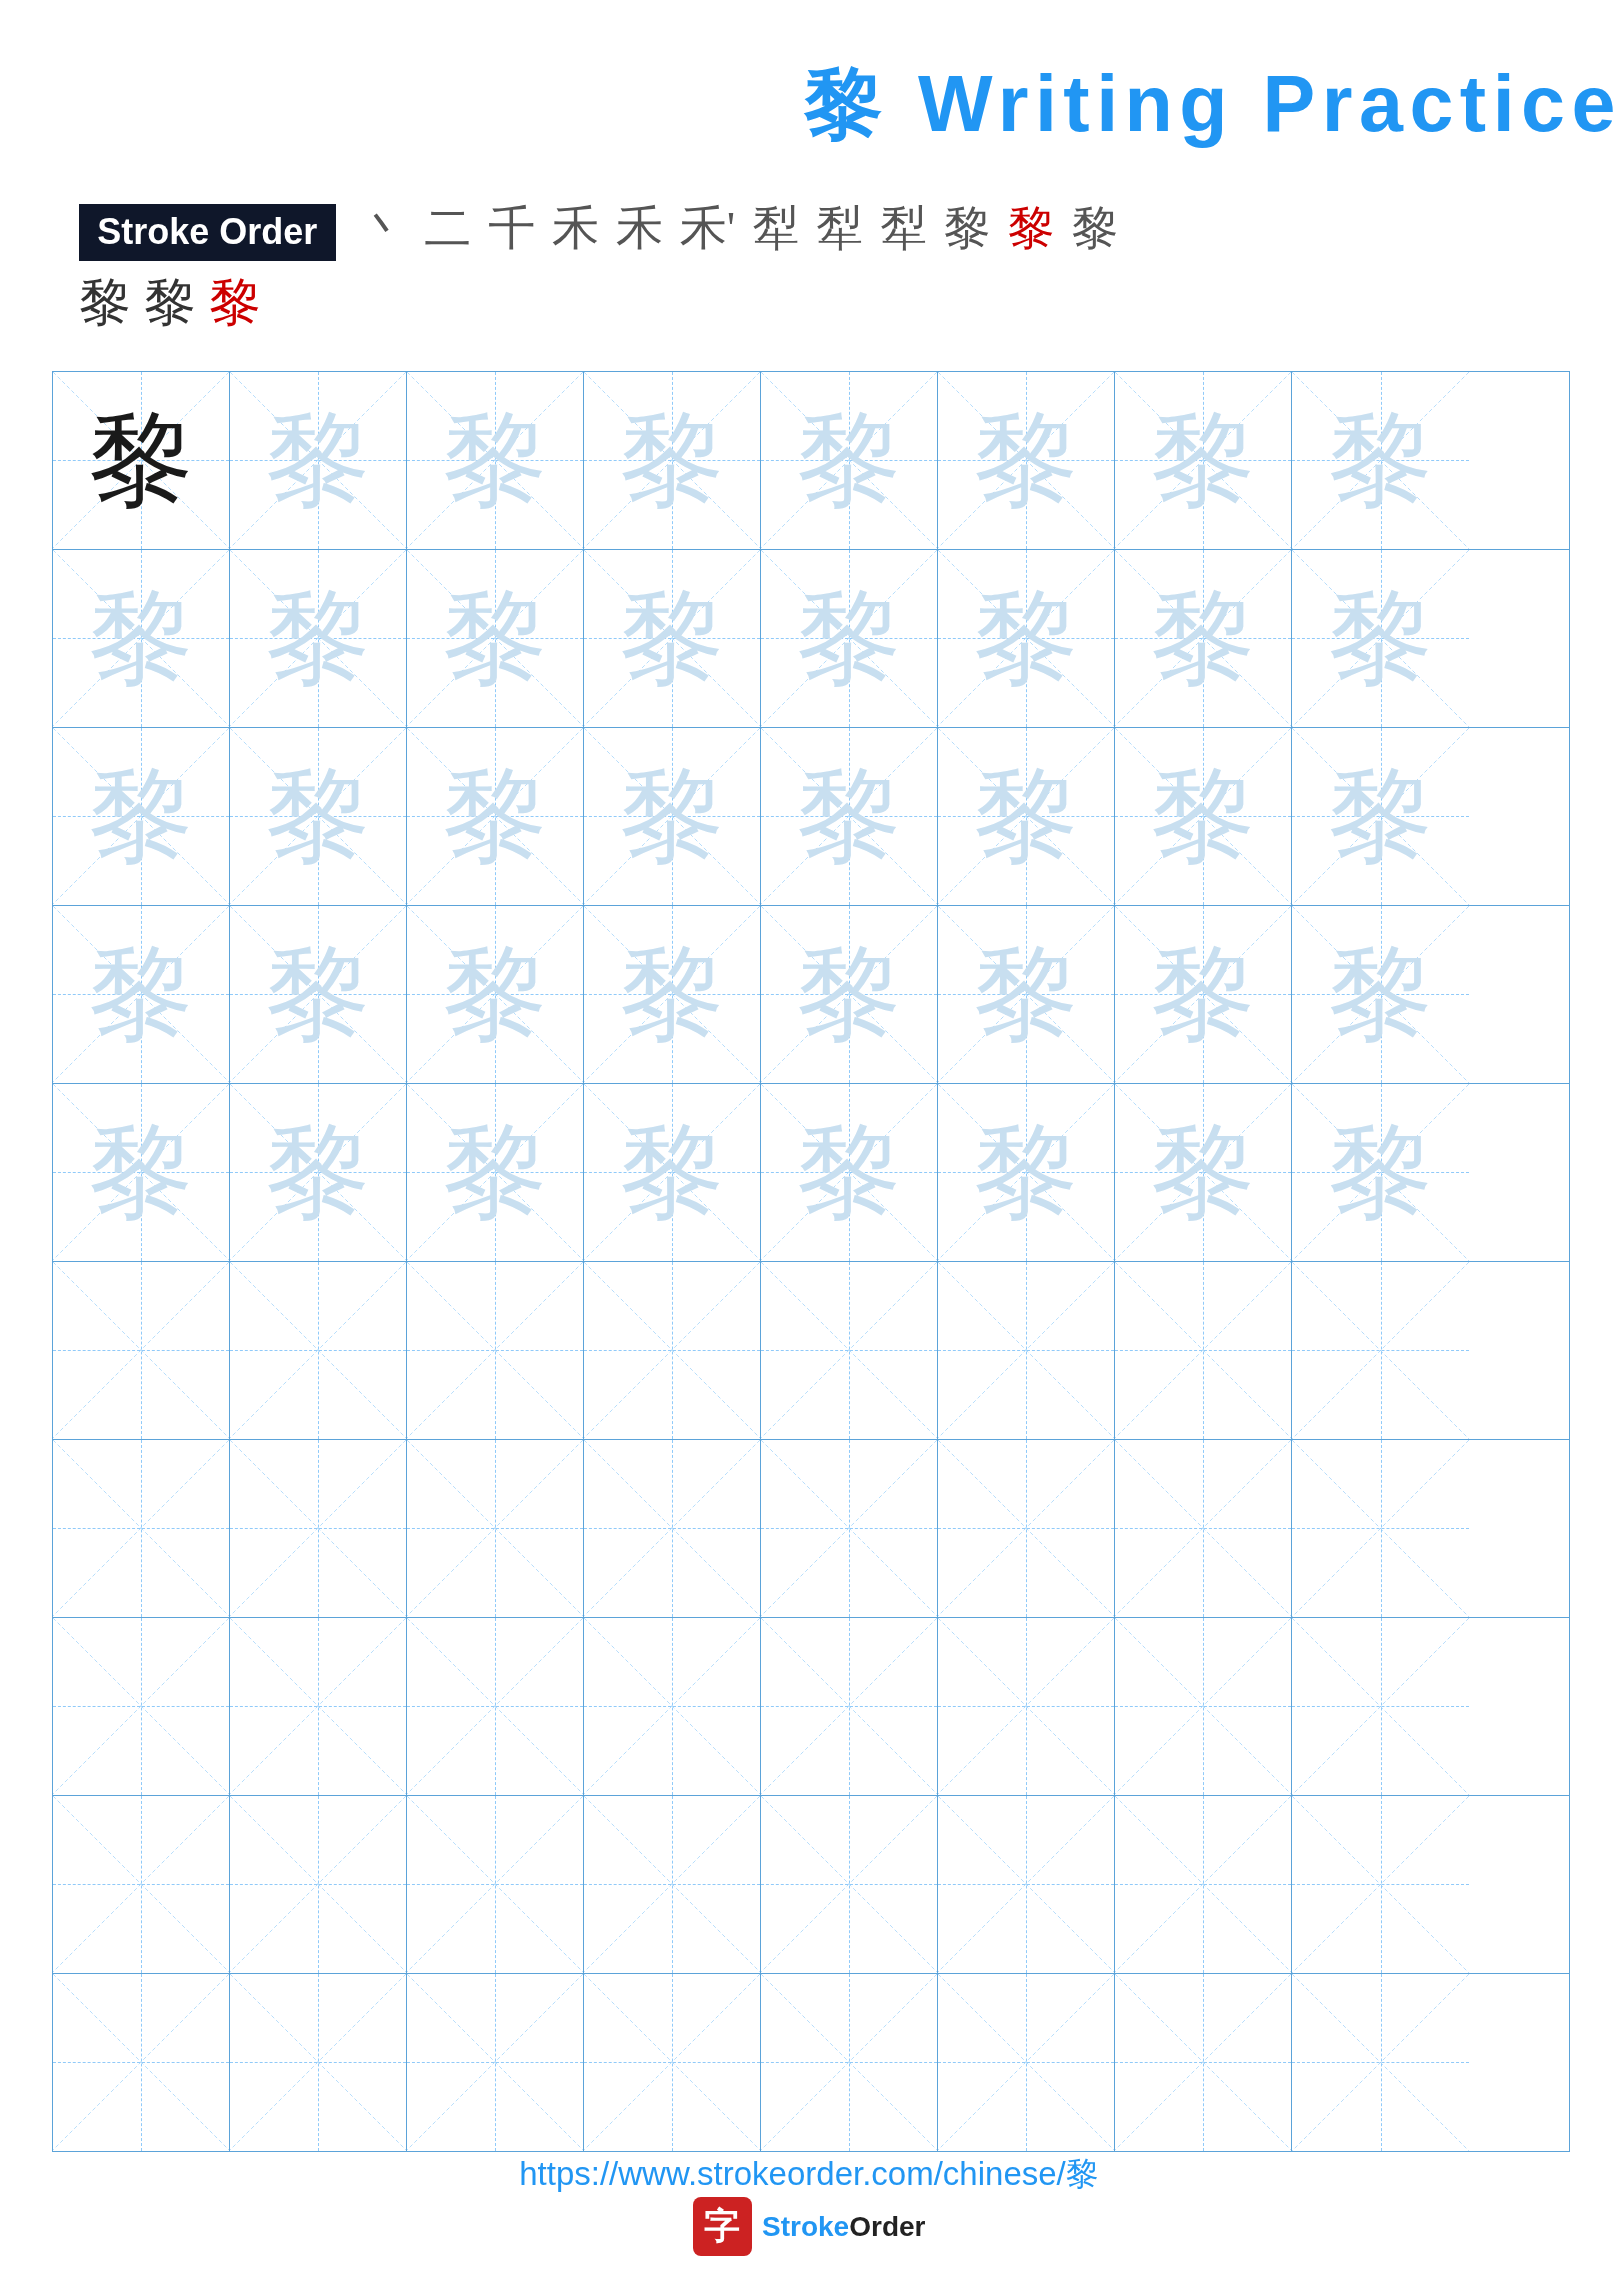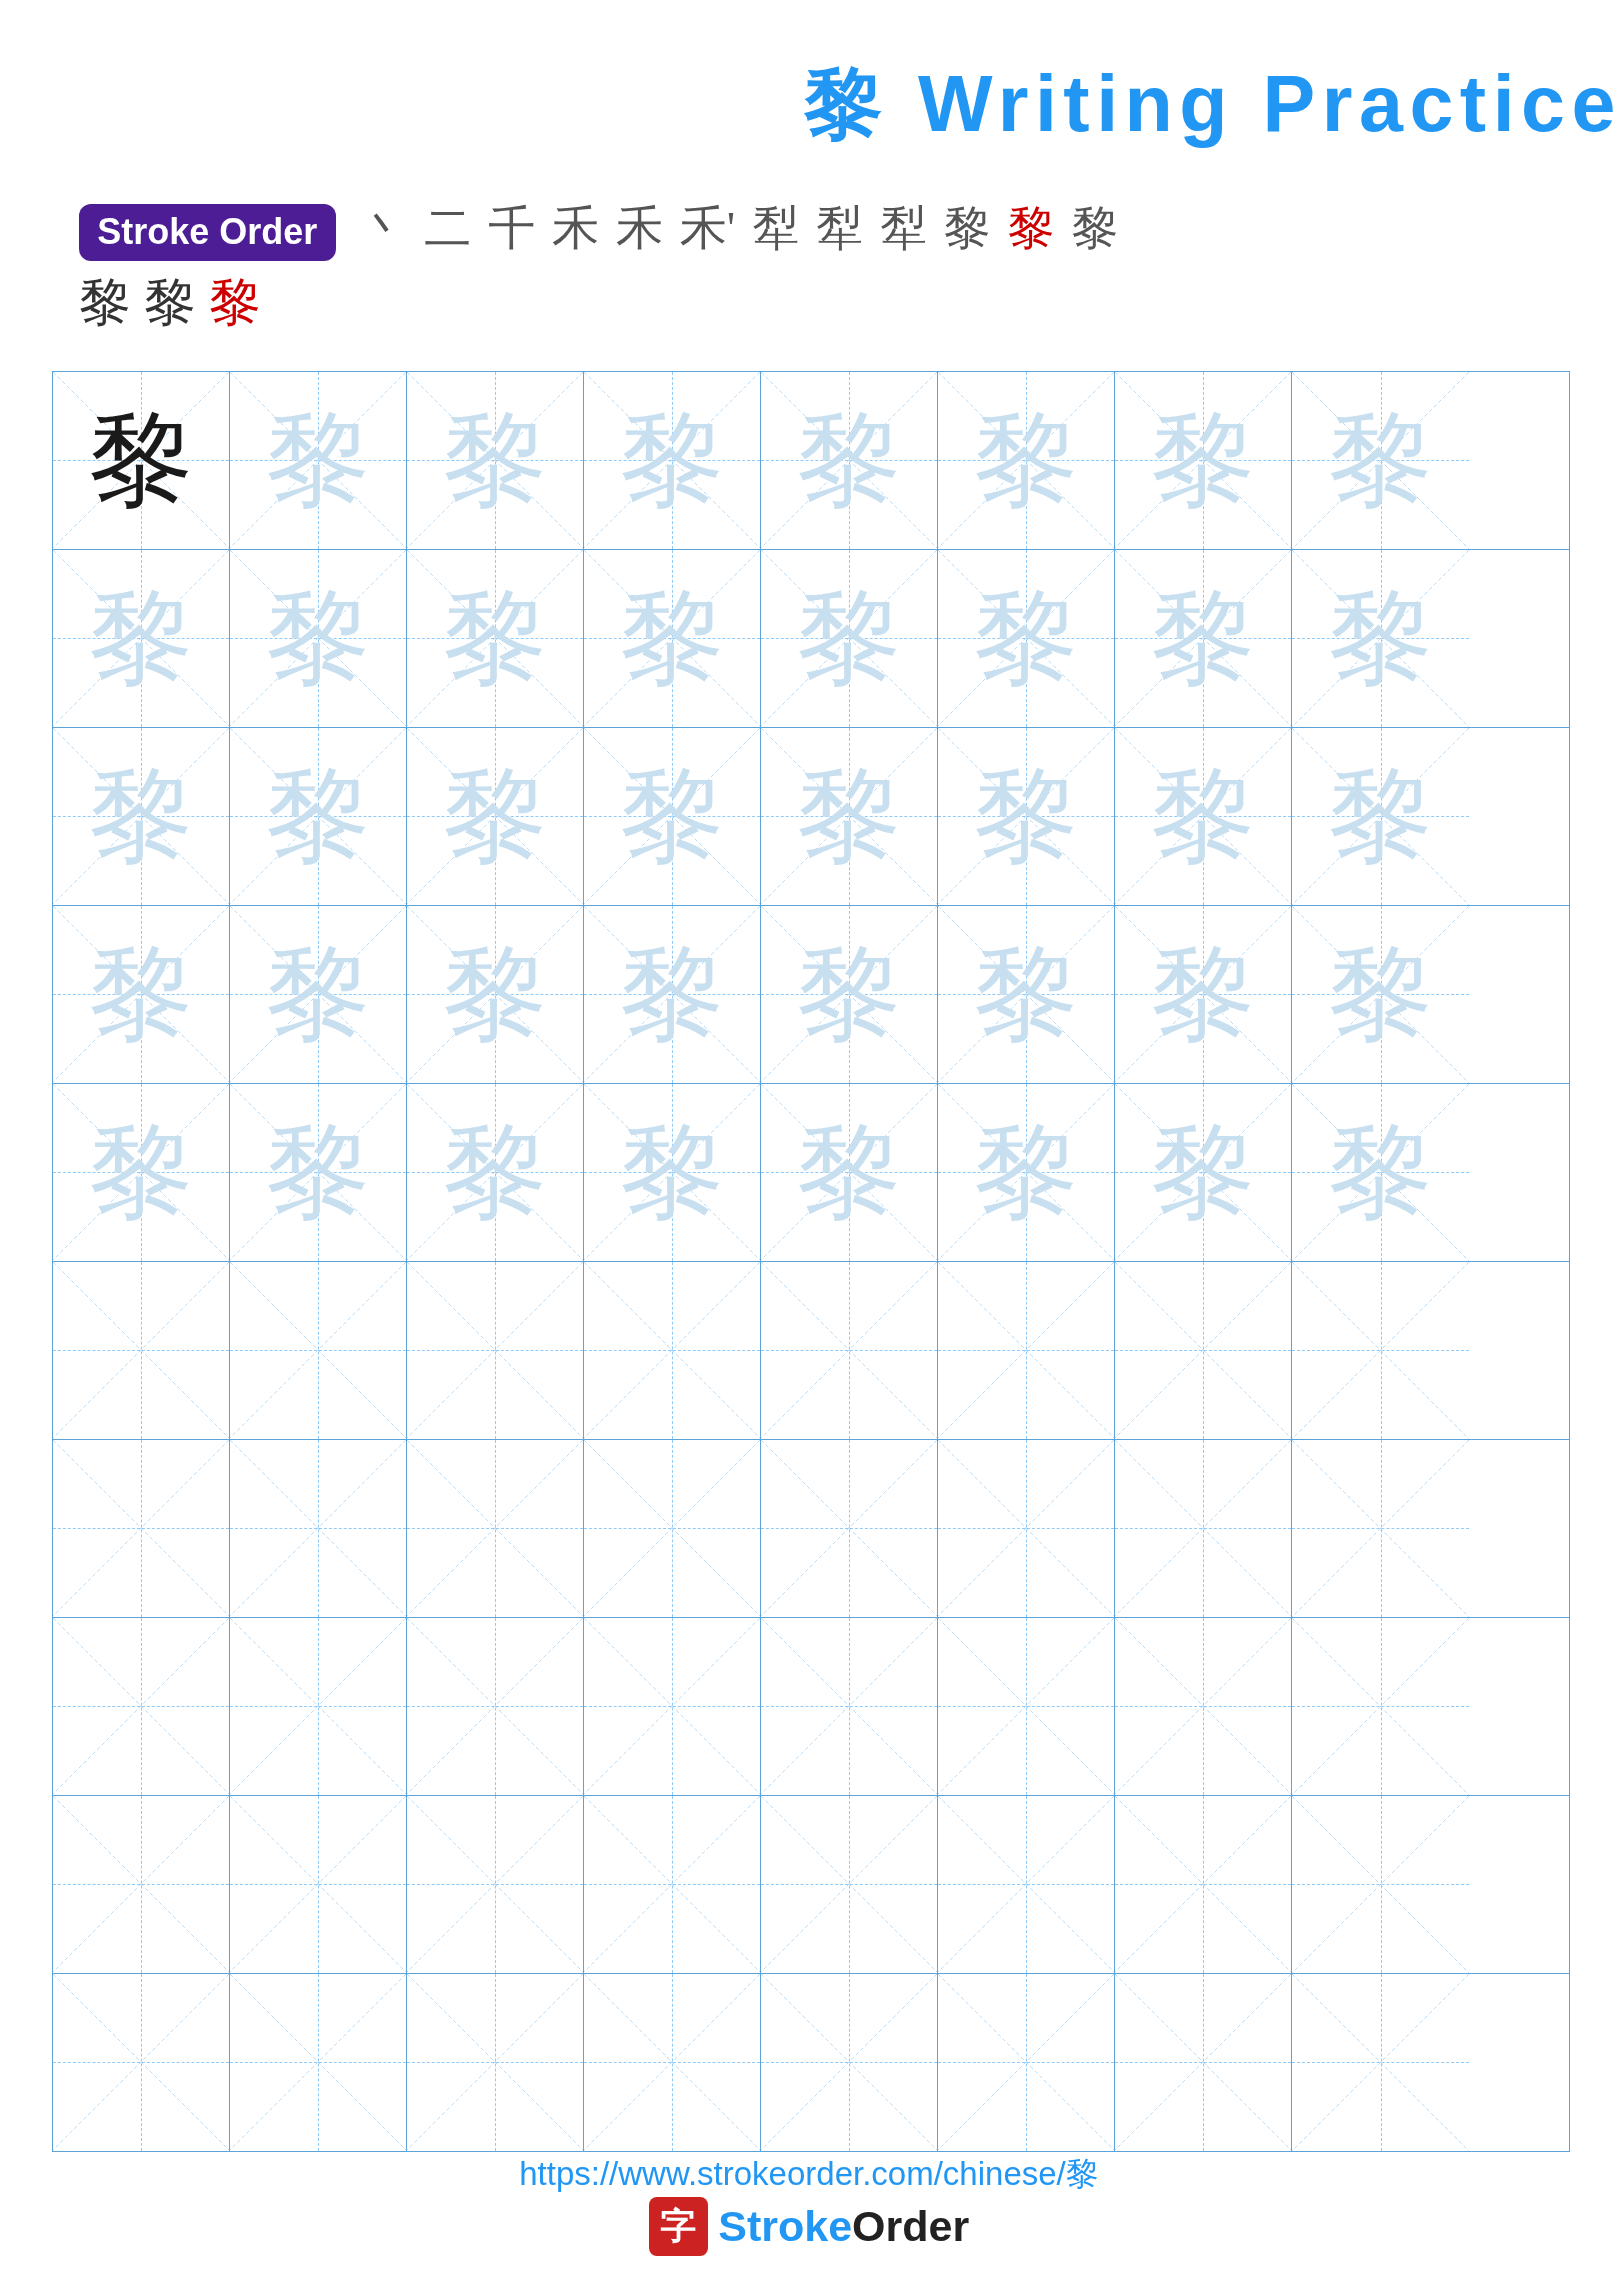--- a/index.html
+++ b/index.html
@@ -26,26 +26,26 @@
     
     .stroke-order-section {
       display: flex;
       align-items: flex-start;
       flex-wrap: wrap;
       padding: 39px 79px 0 79px;
       gap: 0;
     }
 
     .stroke-order-badge {
-      background: #4c1d95;
+      background: #0f172a;
       color: white;
       font-size: 36px;
       font-weight: bold;
       padding: 7.9px 18.3px;
-      border-radius: 12px;
+      border-radius: 0;
       white-space: nowrap;
       margin-right: 19.6px;
       margin-top: 6.5px;
     }
 
     .stroke-sequence {
       display: flex;
       flex-wrap: wrap;
       align-items: center;
       gap: 6.5px;
@@ -197,21 +197,21 @@
       display: flex;
       align-items: center;
       justify-content: center;
       font-size: 36px;
       color: white;
       font-family: serif;
       font-weight: bold;
     }
 
     .footer-logo-text {
-      font-size: 43px;
+      font-size: 28px;
       font-weight: bold;
       color: #222;
     }
 
     .footer-logo-text span {
       color: #2196F3;
     }
   </style>
 </head>
 <body>

